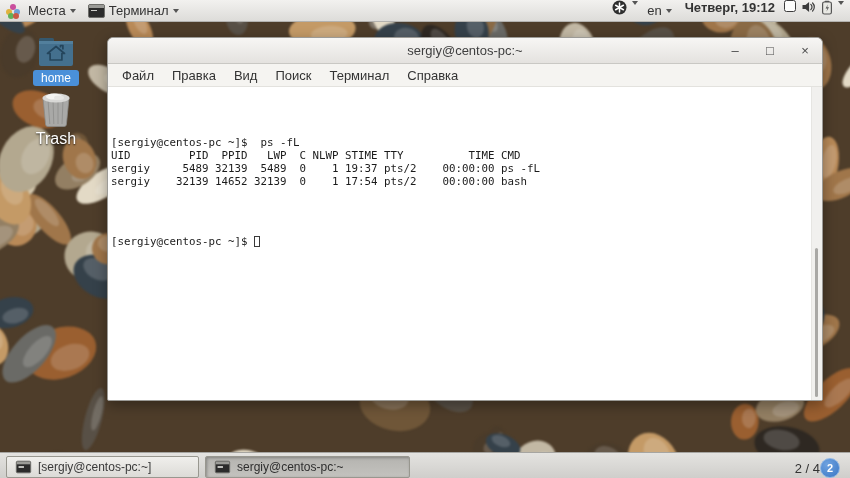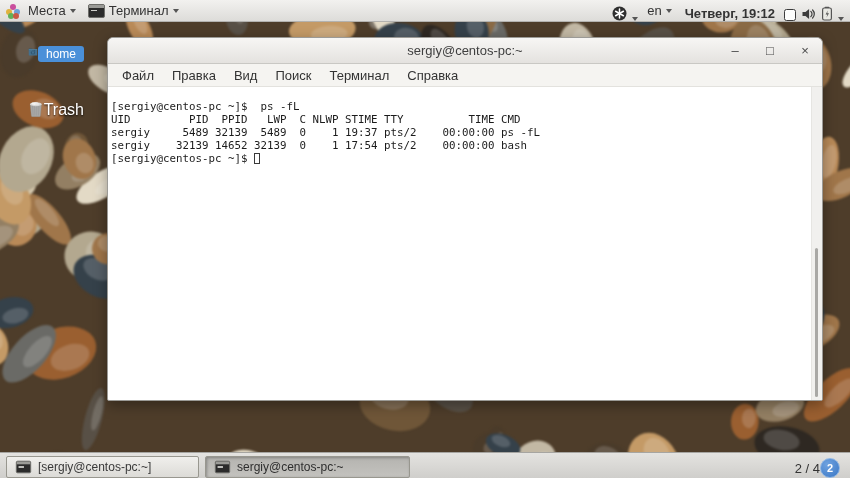--- a/index.html
+++ b/index.html
@@ -10,39 +10,39 @@
   #wallpaper { position:absolute; inset:0; z-index:0; }
 
   
   .top-panel {
     position:absolute; top:0; left:0; width:850px; height:22px; z-index:20;
     background:linear-gradient(#f2f1ef,#dddcd9);
     border-bottom:1px solid #b3b2af;
     display:flex; align-items:center; font-size:13px; color:#333;
   }
   .panel-left { display:flex; align-items:center; gap:4px; padding-left:6px; }
-  .panel-right { display:flex; align-items:flex-end; gap:5px; margin-left:auto; padding-right:6px; }
+  .panel-right { display:flex; align-items:flex-start; gap:5px; margin-left:auto; padding-right:6px; }
   .menu-item { display:flex; align-items:center; gap:4px; padding:0 4px; height:21px; cursor:default; }
   .caret { width:0; height:0; border-left:3.5px solid transparent; border-right:3.5px solid transparent; border-top:4px solid #555; margin-top:1px; }
   .app-flower { width:14px; height:14px; position:relative; }
   .app-flower i { position:absolute; width:6px; height:6px; border-radius:50%; }
   .app-flower i:nth-child(1){ left:4px; top:0;   background:#c94f9d; }
   .app-flower i:nth-child(2){ left:0;   top:5px; background:#e0b23e; }
   .app-flower i:nth-child(3){ left:8px; top:5px; background:#6ea1d8; }
   .app-flower i:nth-child(4){ left:2px; top:9px; background:#62b158; }
   .app-flower i:nth-child(5){ left:7px; top:9px; background:#c85a47; }
   .term-mini { display:inline-block; width:17px; height:14px; background:#2b2b2b; border:1px solid #6e6e6a; border-radius:2px; position:relative; }
   .term-mini::before { content:""; position:absolute; left:0; top:0; right:0; height:3px; background:#9b9b97; }
   .term-mini::after { content:""; position:absolute; left:2px; top:5px; width:6px; height:1.5px; background:#cfcfcb; }
   .panel-ico { display:inline-flex; align-items:center; justify-content:center; }
   .sq-icon { width:12px; height:12px; border:1.6px solid #3c3c3c; border-radius:2.5px; background:#fdfdfc; }
   .clock { font-weight:bold; padding:0 4px; }
 
   
-  .desk-icon { position:absolute; z-index:5; width:56px; display:flex; flex-direction:row; align-items:center; text-align:center; }
+  .desk-icon { position:absolute; z-index:5; width:56px; display:flex; flex-direction:column; align-items:center; text-align:center; }
   #icon-home { left:28px; top:37px; }
   #icon-trash { left:28px; top:90px; }
   .desk-label-home { margin-top:3px; font-size:12px; color:#fff; background:#4a90d9; border-radius:3px; padding:1px 8px; }
   .desk-label-trash { margin-top:2px; font-size:16px; color:#fff; text-shadow:0 1px 2px rgba(0,0,0,.85); }
 
   
   .window {
     position:absolute; left:107px; top:37px; width:716px; height:364px; z-index:10;
     border:1px solid #9b9a96; border-radius:6px 6px 2px 2px;
     box-shadow:0 4px 14px rgba(0,0,0,.35);
@@ -56,21 +56,21 @@
   }
   .title-text { font-size:13px; color:#3f3f3f; }
   .win-controls { position:absolute; right:10px; top:0; height:100%; display:flex; align-items:center; gap:21px; color:#4a4a4a; font-size:13px; }
   .win-btn { width:14px; text-align:center; line-height:14px; cursor:default; }
   .menubar {
     height:23px; flex:0 0 23px; background:#f5f4f1; border-bottom:1px solid #e3e2de;
     display:flex; align-items:center; gap:6px; padding-left:8px; font-size:13px; color:#333;
   }
   .menubar .mitem { padding:2px 6px; }
   .screen { position:relative; flex:1; background:#ffffff; overflow:hidden; border-radius:0 0 2px 2px; }
-  .term-text { font-family:"DejaVu Sans Mono", monospace; font-size:10.8px; line-height:13px; color:#1b1b1b; padding:13px 0 0 3px; white-space:pre; }
+  .term-text { font-family:"DejaVu Sans Mono", monospace; font-size:10.8px; line-height:13px; color:#1b1b1b; padding:2px 0 0 3px; white-space:pre;margin-top:47px; }
   .prompt-line { padding-top:0; }
   .cursor { display:inline-block; width:6px; height:11px; border:1px solid #3a3a3a; vertical-align:-2px; background:#fff; }
   .scroll-track { position:absolute; top:0; right:0; width:11px; height:100%; background:#f1f0ee; border-left:1px solid #e6e5e2; }
   .scroll-thumb { position:absolute; right:4px; top:161px; width:3px; height:149px; background:#a9a8a5; border-radius:2px; }
 
   
   .taskbar {
     position:absolute; left:0; bottom:0; width:850px; height:26px; z-index:20;
     background:linear-gradient(#e4e3e0,#cfcecb); border-top:1px solid #a6a5a1;
     display:flex; align-items:flex-end; padding:0 6px; font-size:12px; color:#2e2e2e;

